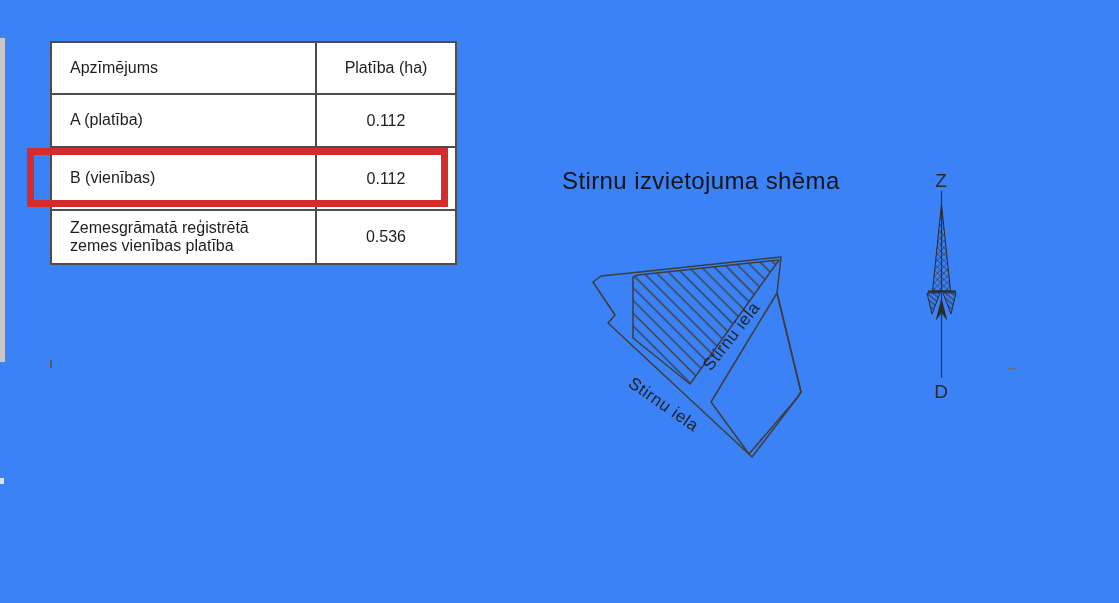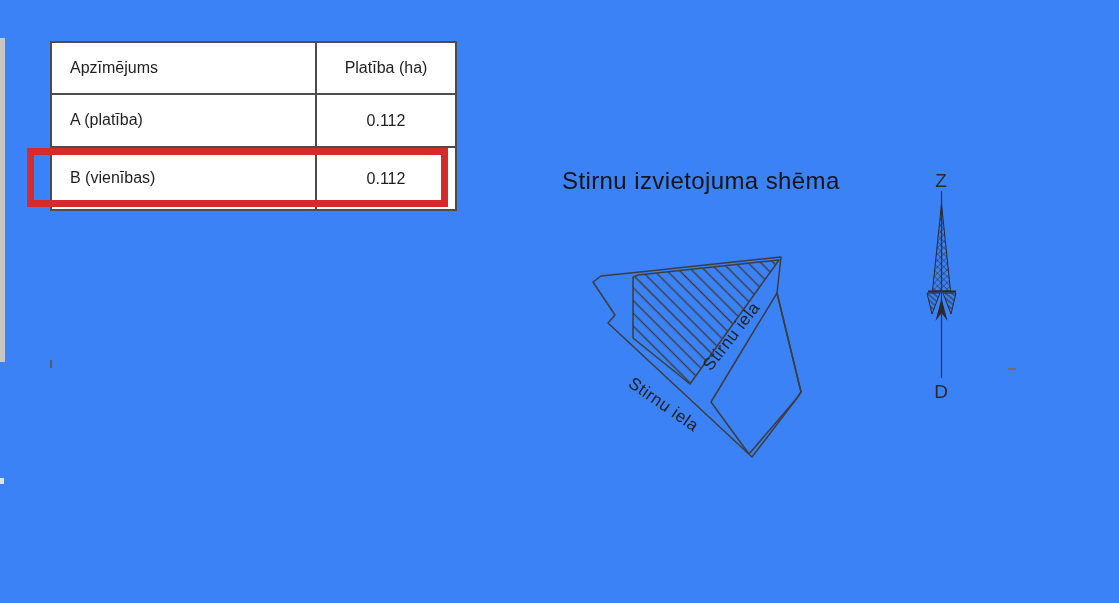--- a/index.html
+++ b/index.html
@@ -61,20 +61,24 @@
       <th class="c2">Platība (ha)</th>
     </tr>
     <tr class="h-a">
       <td class="c1">A (platība)</td>
       <td class="c2">0.112</td>
     </tr>
     <tr class="h-b">
       <td class="c1">B (vienības)</td>
       <td class="c2">0.112</td>
     </tr>
+    <tr class="h-z">
+      <td class="c1">Zemesgrāmatā reģistrētā zemes vienības platība</td>
+      <td class="c2">0.536</td>
+    </tr>
   </tbody>
     </table>
 
   <div class="hl-box"></div>
 
   <div class="scheme-title">Stirnu izvietojuma shēma</div>
 
   <svg class="map-svg" viewBox="0 0 330 225">
     <defs>
       <pattern id="hatch" width="9" height="9" patternUnits="userSpaceOnUse" patternTransform="rotate(-45)">

